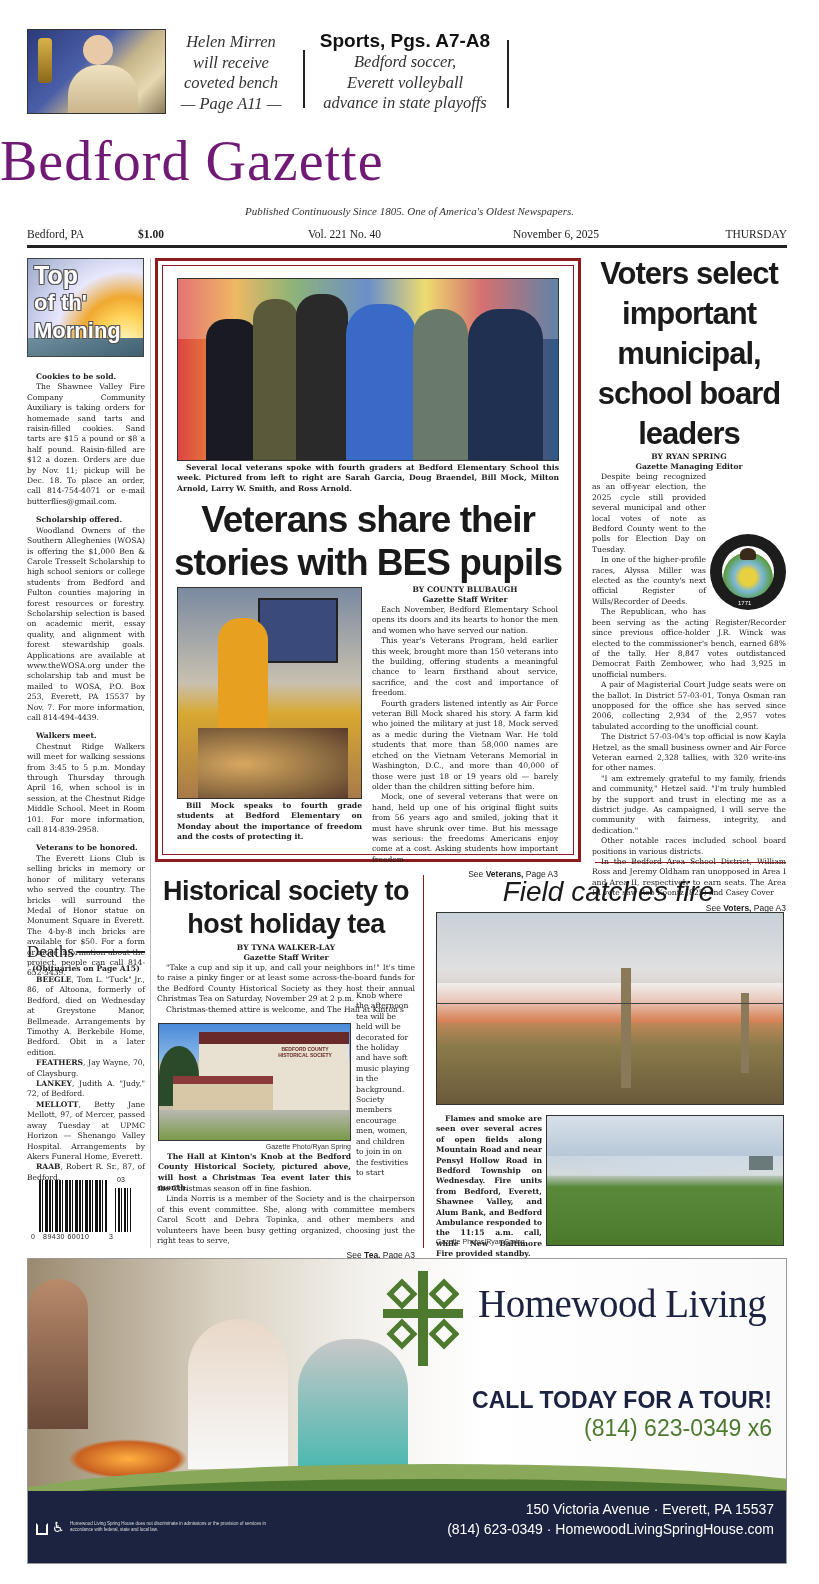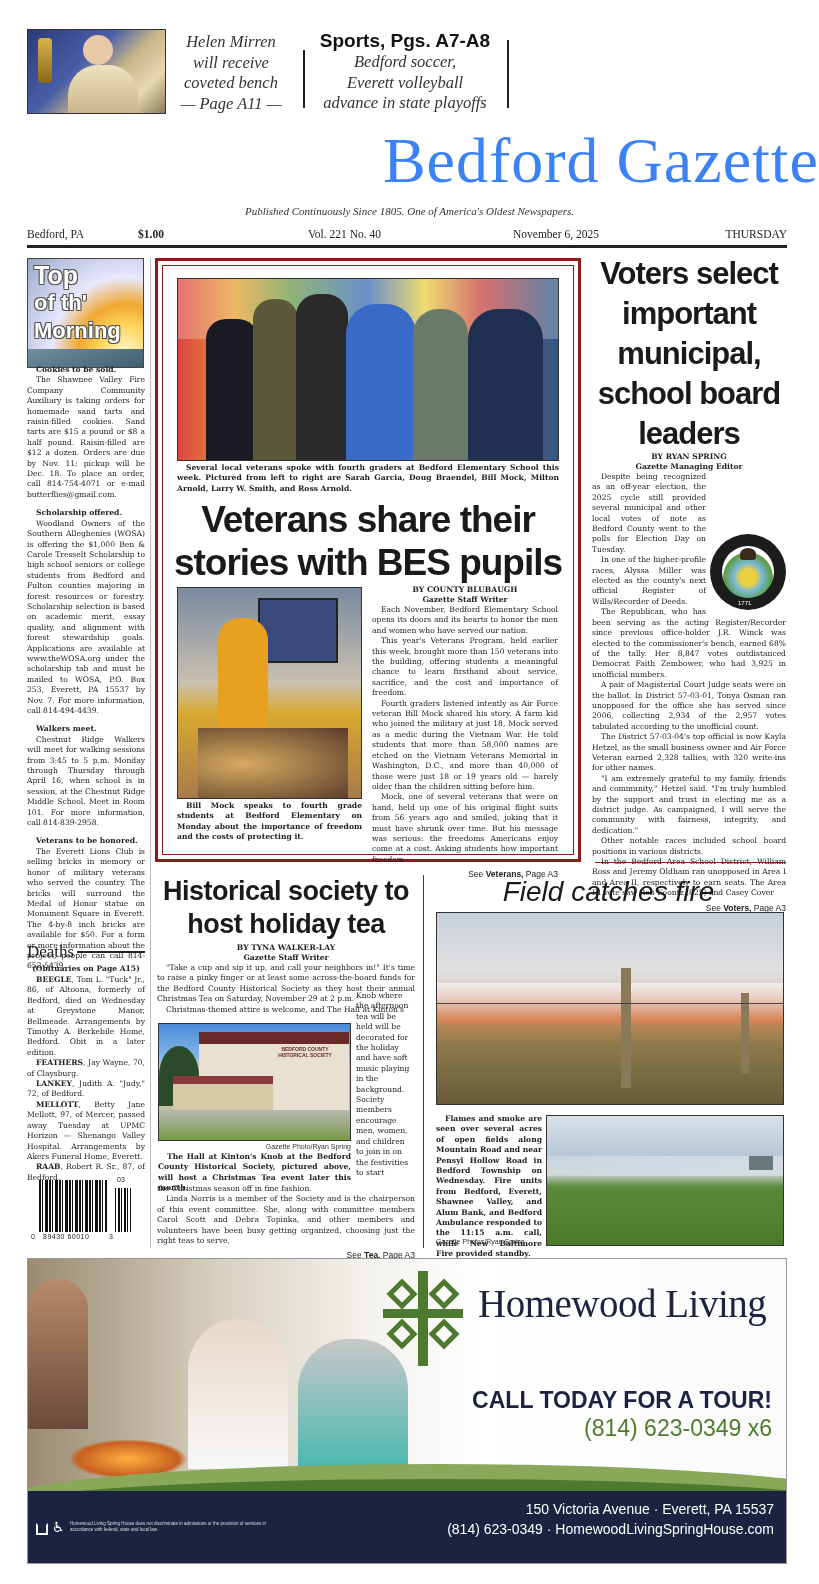--- a/index.html
+++ b/index.html
@@ -35,43 +35,43 @@
 <div class="abs" style="left:307px;top:30px;width:196px;text-align:center">
   <div class="sans" style="font-weight:bold;font-size:19px;line-height:22px;color:#111">Sports, Pgs. A7-A8</div>
   <div class="serif" style="font-style:italic;font-size:16.5px;line-height:20.5px;color:#333">
     <div>Bedford soccer,</div>
     <div>Everett volleyball</div>
     <div>advance in state playoffs</div>
   </div>
 </div>
 <div class="abs" style="left:507px;top:40px;width:2px;height:68px;background:#222"></div>
 
-<div class="abs serif" style="left:0;top:118px;width:819px;text-align:right;font-size:64px;line-height:86px;color:#3b82f6;letter-spacing:1px">Bedford Gazette</div>
+<div class="abs serif" style="left:0;top:118px;width:819px;text-align:left;font-size:56px;line-height:86px;color:#701a75;letter-spacing:1px">Bedford Gazette</div>
 <div class="abs serif" style="left:0;top:205px;width:819px;text-align:center;font-style:italic;font-size:11px;color:#333">Published Continuously Since 1805. One of America's Oldest Newspapers.</div>
 <div class="abs serif" style="left:27px;top:228px;width:760px;height:16px;font-size:11.5px;color:#222">
   <span class="abs" style="left:0;top:0">Bedford, PA</span>
   <span class="abs" style="left:111px;top:0;font-weight:bold">$1.00</span>
   <span class="abs" style="left:281px;top:0">Vol. 221  No. 40</span>
   <span class="abs" style="left:486px;top:0">November 6, 2025</span>
   <span class="abs" style="right:0;top:0">THURSDAY</span>
 </div>
 <div class="abs" style="left:27px;top:245px;width:760px;height:3px;background:#222"></div>
 
-<div class="abs" style="left:27px;top:258px;width:117px;height:110px;border:1px solid #444;overflow:hidden;background:radial-gradient(circle at 85% 85%,#fff6c0 0%,#ffd35a 20%,#f0a830 35%,#e8e8ff 55%,#9aa8c8 100%)">
+<div class="abs" style="left:27px;top:258px;width:117px;height:99px;border:1px solid #444;overflow:hidden;background:radial-gradient(circle at 85% 85%,#fff6c0 0%,#ffd35a 20%,#f0a830 35%,#e8e8ff 55%,#9aa8c8 100%)">
   <div style="position:absolute;left:0;bottom:0;width:100%;height:18px;background:linear-gradient(160deg,#6f8f9f,#3f6070)"></div>
   <div class="sans" style="position:absolute;left:6px;top:2px;font-weight:bold;font-size:25px;line-height:28px;color:#fff;text-shadow:1px 1px 0 #555,-1px -1px 0 #555,1px -1px 0 #555,-1px 1px 0 #555">
     <div>Top</div>
     <div style="font-size:22px">of th'</div>
     <div style="font-size:22px">Morning</div>
   </div>
 </div>
 
 <div class="abs body-text" style="left:27px;top:360px;width:118px">
   <div>
-    <p class="hd" style="margin-top:5px">Cookies to be sold.</p>
+    <p class="hd" style="margin-top:12px">Cookies to be sold.</p>
     <p>The Shawnee Valley Fire Company Community Auxiliary is taking orders for homemade sand tarts and raisin-filled cookies. Sand tarts are $15 a pound or $8 a half pound. Raisin-filled are $12 a dozen. Orders are due by Nov. 11; pickup will be Dec. 18. To place an order, call 814-754-4071 or e-mail butterflies@gmail.com.</p>
   </div>
   <div>
     <p class="hd">Scholarship offered.</p>
     <p>Woodland Owners of the Southern Alleghenies (WOSA) is offering the $1,000 Ben &amp; Carole Tresselt Scholarship to high school seniors or college students from Bedford and Fulton counties majoring in forest resources or forestry. Scholarship selection is based on academic merit, essay quality, and alignment with forest stewardship goals. Applications are available at www.theWOSA.org under the scholarship tab and must be mailed to WOSA, P.O. Box 253, Everett, PA 15537 by Nov. 7. For more information, call 814-494-4439.</p>
   </div>
   <div>
     <p class="hd">Walkers meet.</p>
     <p>Chestnut Ridge Walkers will meet for walking sessions from 3:45 to 5 p.m. Monday through Thursday through April 16, when school is in session, at the Chestnut Ridge Middle School. Meet in Room 101. For more information, call 814-839-2958.</p>
   </div>

